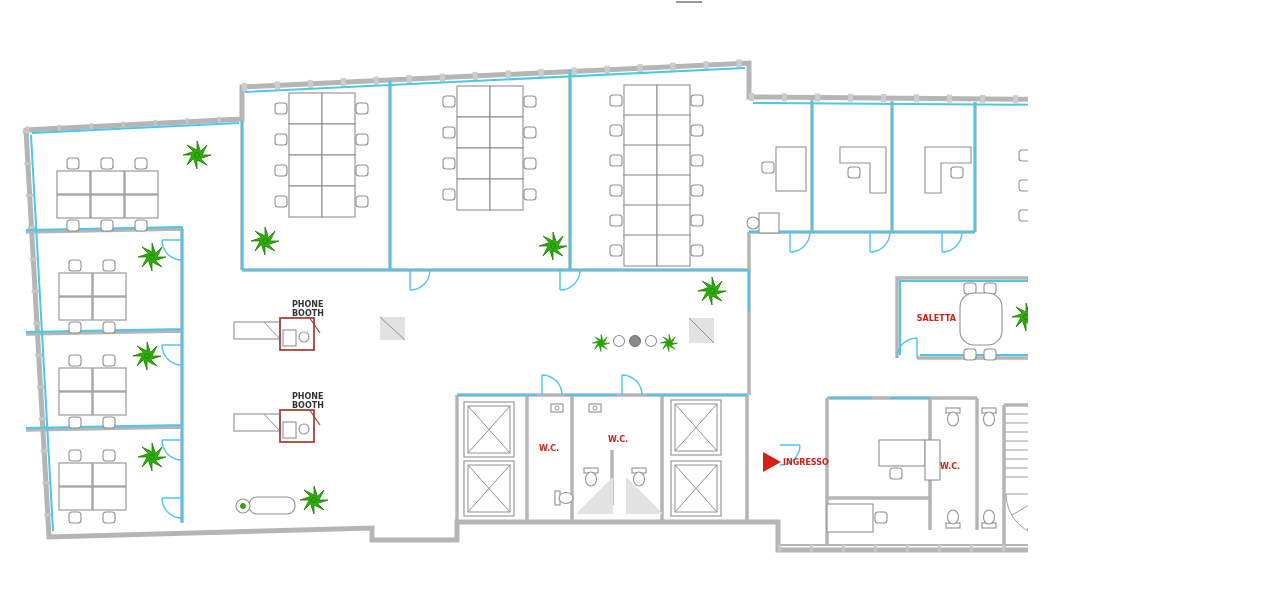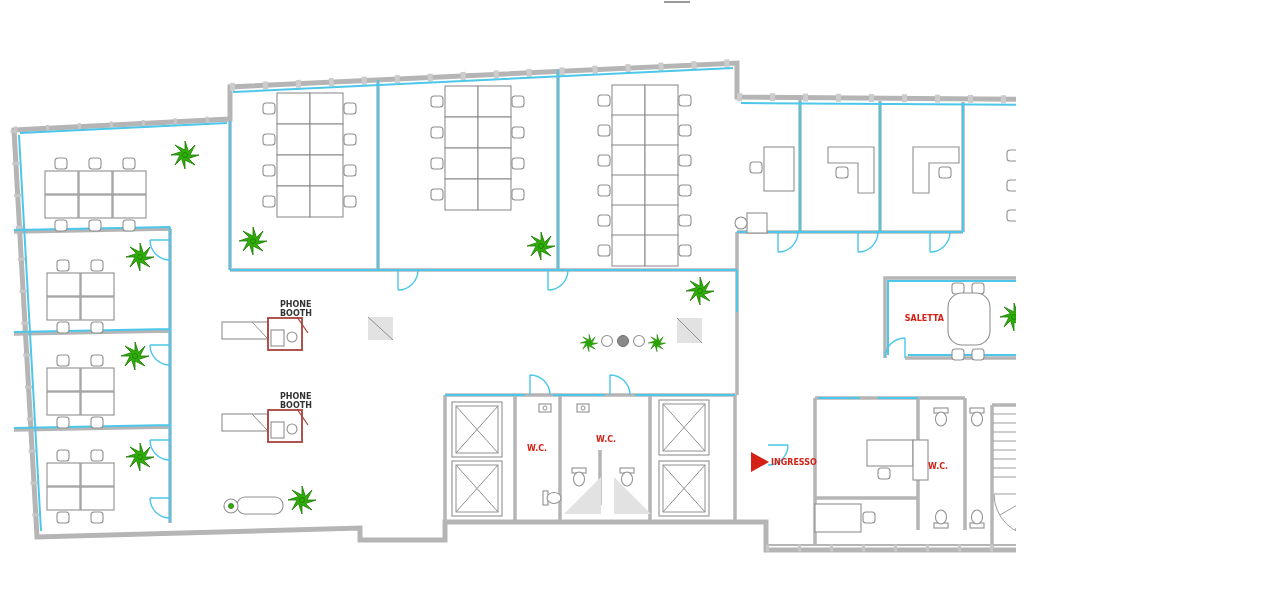--- a/index.html
+++ b/index.html
@@ -1,17 +1,17 @@
 <!DOCTYPE html>
 <html style="--wall: #b5b5b5; --glass: #4cc7ea; --plant: #2fae07; --plant-dark: #1d7a04; --accent-red: #d42015; --booth-red: #a8423a; --furniture: #909090;"><head>
 <meta charset="utf-8">
 <style>
   html,body{margin:0;padding:0;background:#ffffff;}
   .canvas{position:relative;width:1016px;height:595px;background:#ffffff;overflow:hidden;
-          font-family:"DejaVu Sans",sans-serif;}
+          font-family:"DejaVu Sans",sans-serif;padding-left:12px;}
   svg{display:block;}
 
   .outline {fill:#ffffff;stroke:var(--wall,#b5b5b5);stroke-width:5;stroke-linejoin:miter;}
   .iw      {fill:none;stroke:var(--wall,#b5b5b5);stroke-width:3.5;}
   .iw2     {fill:none;stroke:var(--wall,#b5b5b5);stroke-width:2;}
   .gl      {fill:none;stroke:var(--glass,#4cc7ea);stroke-width:2;}
   .gl1     {fill:none;stroke:var(--glass,#4cc7ea);stroke-width:1.4;}
   .tick    {fill:none;stroke:#c7c7c7;stroke-width:7;stroke-dasharray:3 29;}
   .tick2   {fill:none;stroke:#cccccc;stroke-width:8;stroke-dasharray:5 28;}
   .f       {fill:#ffffff;stroke:var(--furniture,#909090);stroke-width:1.1;}

